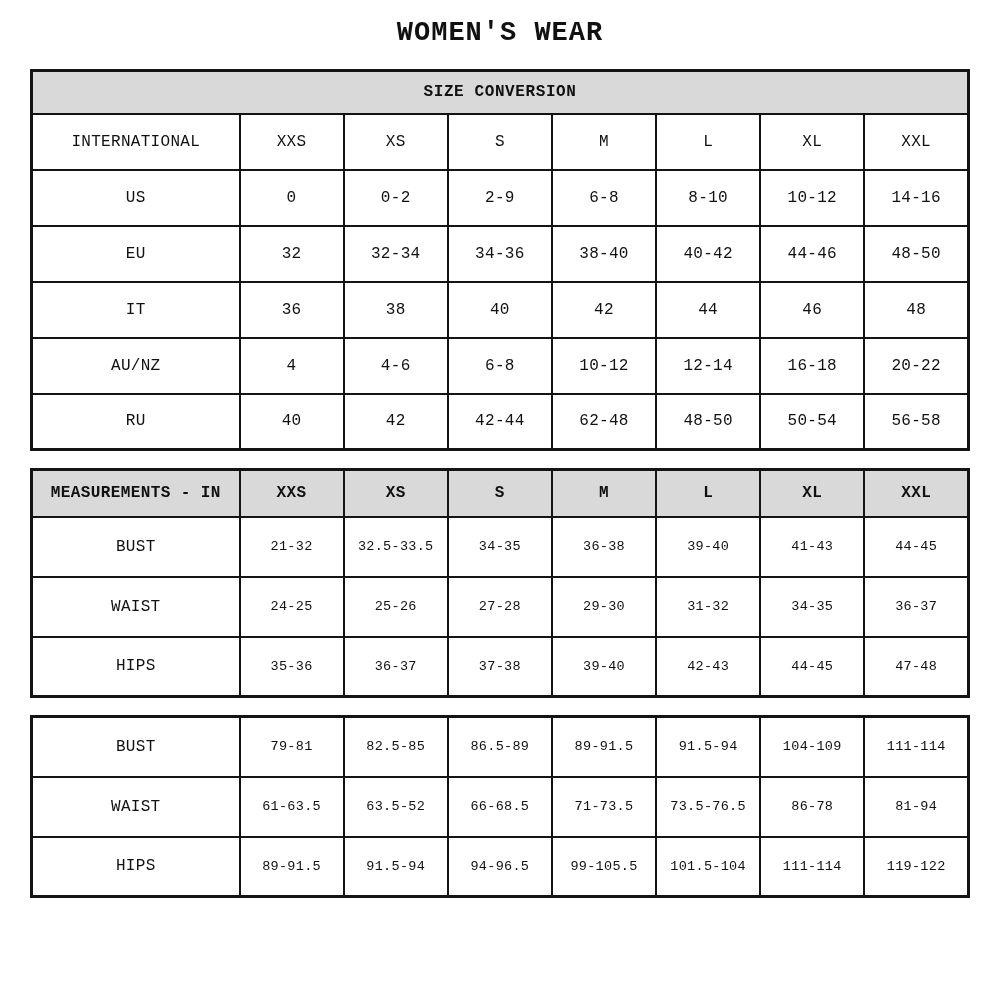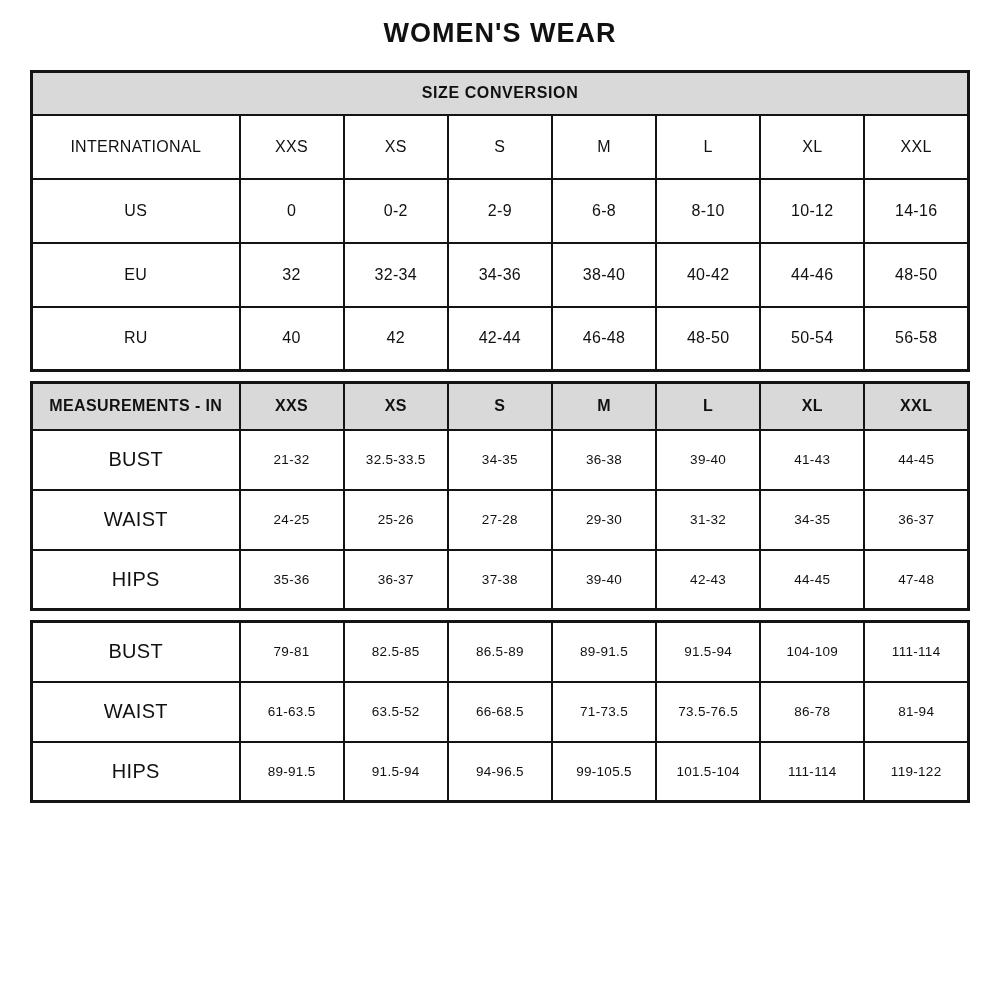--- a/index.html
+++ b/index.html
@@ -7,20 +7,21 @@
     width: 1000px;
     height: 1000px;
     background: #ffffff;
     font-family: "Liberation Sans", sans-serif;
     color: #111111;
   }
   .page {
     width: 1000px;
     height: 1000px;
     padding: 10px 30px 8px 30px;
+    font-family: Liberation Mono, monospace;
   }
   .page-title {
     text-align: center;
     font-size: 27px;
     font-weight: 700;
     letter-spacing: 1px;
     margin: 8px 0 14px 0;
   }
   table {
     width: 100%;
@@ -38,32 +39,32 @@
   }
   col.c-label { width: 208px; }
   
   .t1 .title-row td {
     height: 43px;
     background: #d9d9d9;
     font-weight: 700;
     font-size: 16px;
     letter-spacing: 0.6px;
   }
-  .t1 .data-row td { height: 64px; }
+  .t1 .data-row td { height: 56px; }
   
-  .t2 { margin-top: 9px; }
+  .t2 { margin-top: 17px; }
   .t2 .head-row td {
     height: 47px;
     background: #d9d9d9;
     font-weight: 700;
     font-size: 16px;
     letter-spacing: 0.4px;
   }
   .t2 .data-row td { height: 60px; font-size: 13.5px; }
-  .t2 .data-row td.lbl { font-size: 20px; }
+  .t2 .data-row td.lbl { font-size: 16px; }
 </style>
 </head>
 <body>
 
 <div class="page">
 
   <h1 class="page-title">WOMEN'S WEAR</h1>
 
   <table class="t1">
     <colgroup>
@@ -104,25 +105,45 @@
       <td class="lbl">EU</td>
       <td>32</td>
       <td>32-34</td>
       <td>34-36</td>
       <td>38-40</td>
       <td>40-42</td>
       <td>44-46</td>
       <td>48-50</td>
     </tr>
     <tr class="data-row">
+      <td class="lbl">IT</td>
+      <td>36</td>
+      <td>38</td>
+      <td>40</td>
+      <td>42</td>
+      <td>44</td>
+      <td>46</td>
+      <td>48</td>
+    </tr>
+    <tr class="data-row">
+      <td class="lbl">AU/NZ</td>
+      <td>4</td>
+      <td>4-6</td>
+      <td>6-8</td>
+      <td>10-12</td>
+      <td>12-14</td>
+      <td>16-18</td>
+      <td>20-22</td>
+    </tr>
+    <tr class="data-row">
       <td class="lbl">RU</td>
       <td>40</td>
       <td>42</td>
       <td>42-44</td>
-      <td>46-48</td>
+      <td>62-48</td>
       <td>48-50</td>
       <td>50-54</td>
       <td>56-58</td>
     </tr>
   </tbody>
     </table>
 
   <table class="t2">
     <colgroup>
       <col class="c-label">

